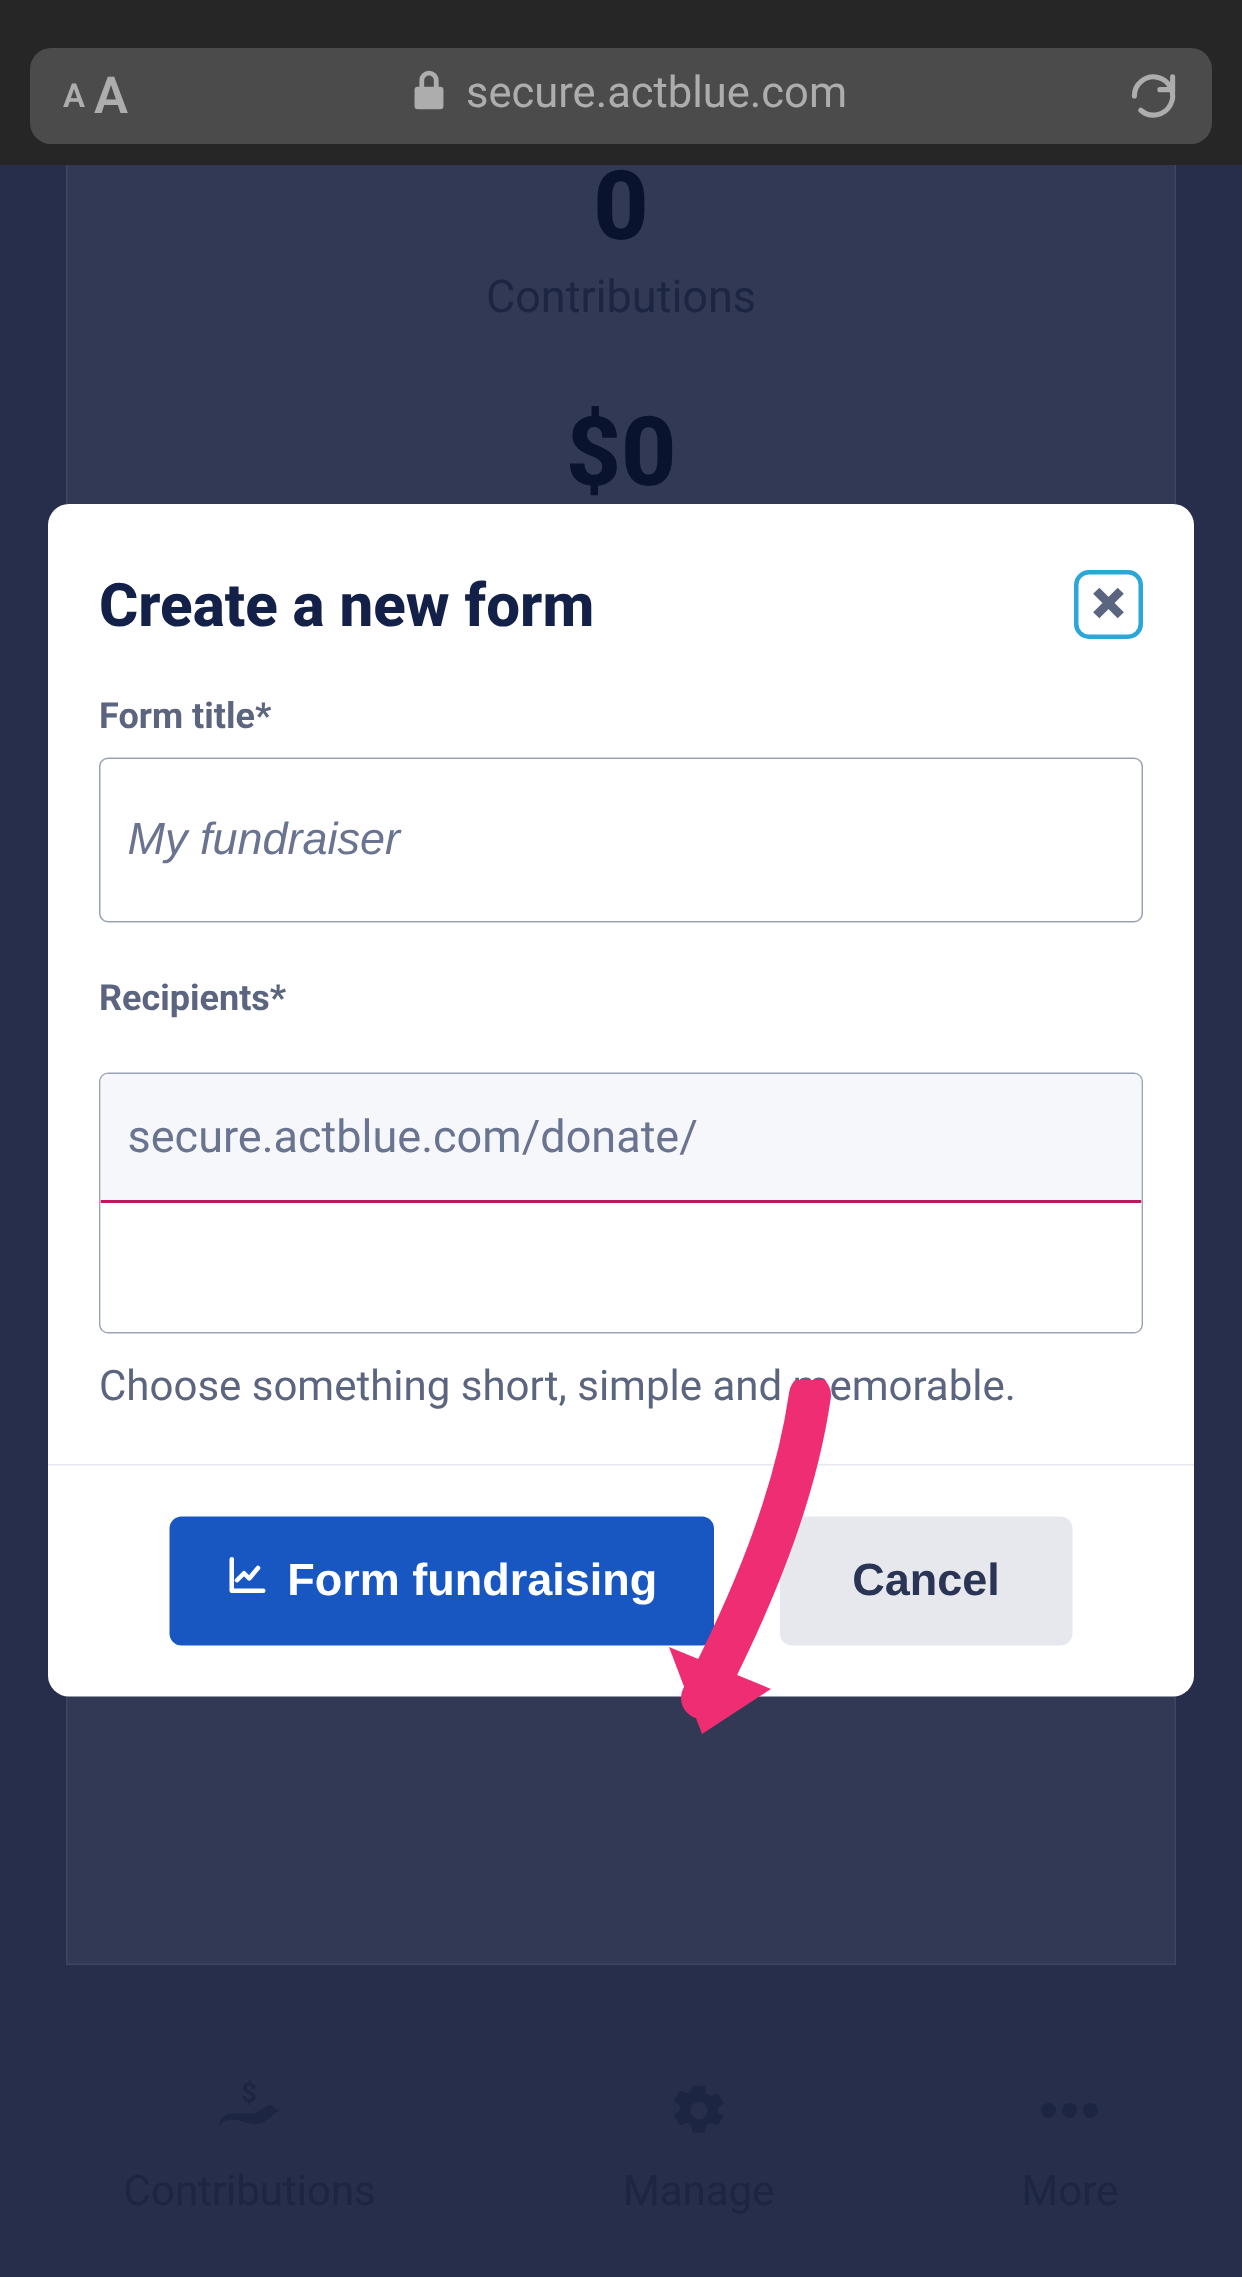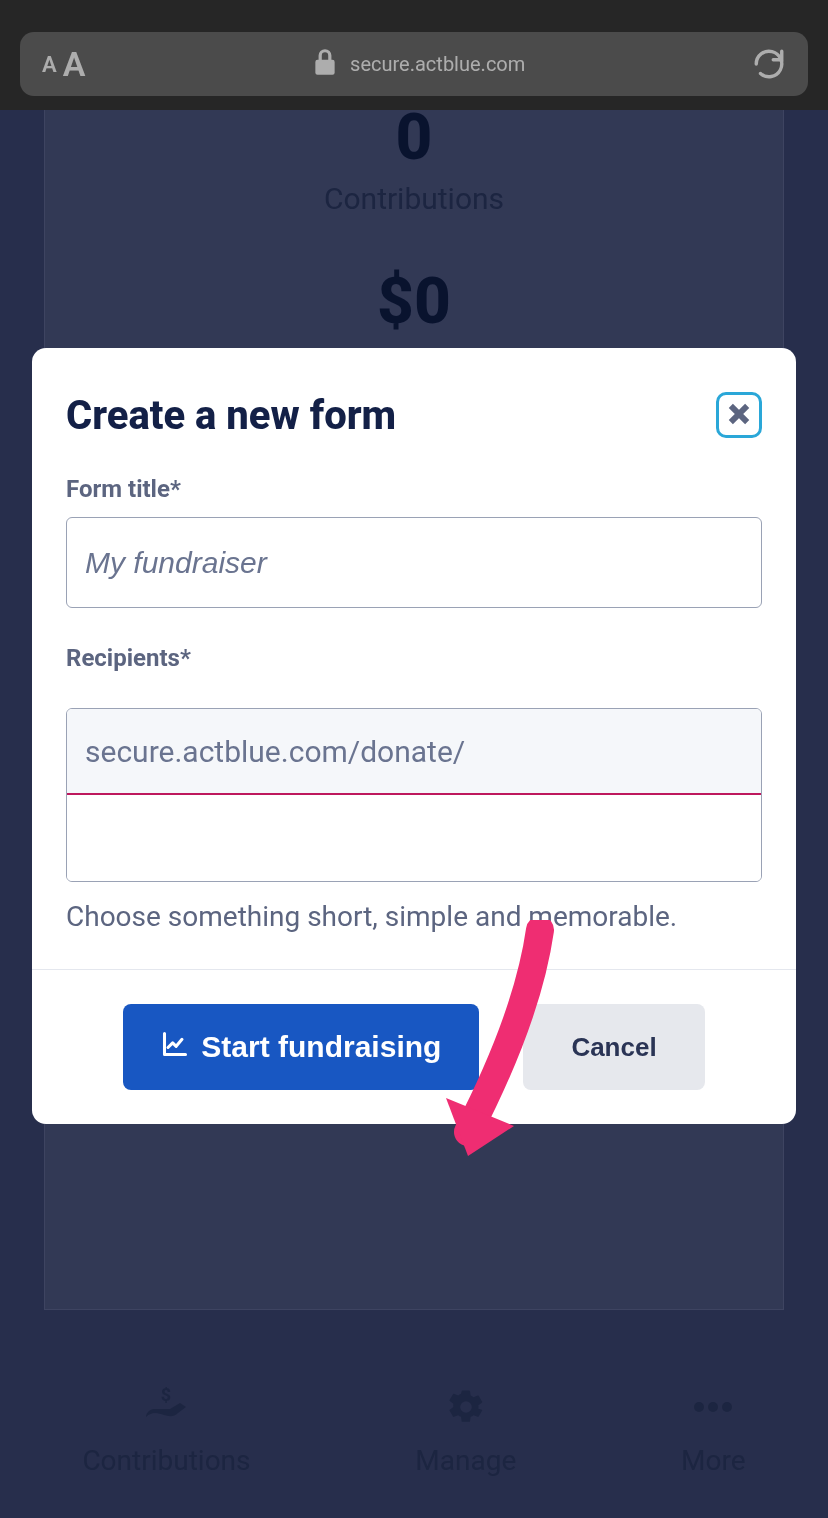--- a/index.html
+++ b/index.html
@@ -5,60 +5,60 @@
   * { box-sizing: border-box; margin: 0; padding: 0; }
   html, body { width: 828px; height: 1518px; overflow: hidden; font-family: -apple-system, BlinkMacSystemFont, "Segoe UI", Roboto, Helvetica, Arial, sans-serif; }
   body { background: #1e2a55; position: relative; }
 
   
   .safari-bar { position: absolute; top: 0; left: 0; right: 0; height: 110px; background: #393939; display: flex; align-items: center; padding: 18px 20px 0 20px; }
   .addr-pill { flex: 1; height: 64px; background: #6f6f6f; border-radius: 14px; display: flex; align-items: center; justify-content: space-between; padding: 0 22px; color: #fff; }
   .addr-left { display:flex; align-items:center; gap:6px; }
   .aA-small { font-size: 22px; font-weight:600; }
   .aA-big { font-size: 34px; font-weight:600; }
-  .addr-center { display:flex; align-items:center; gap:12px; font-size: 20px; }
+  .addr-center { display:flex; align-items:flex-start; gap:12px; font-size: 29px; }
   .addr-right { display:flex; align-items:center; }
   .reload svg { width:34px; height:34px; }
 
   
   .backdrop { position:absolute; top:110px; left:0; right:0; bottom:0; background:#3a4470; }
   .stat-card { background:#4a547e; margin: 0 44px; padding-top: 0; height: 1200px; display:flex; flex-direction:column; align-items:center; border-left:1px solid #5c6590; border-right:1px solid #5c6590; border-bottom:1px solid #5c6590;}
   .stat-num { font-size:64px; font-weight:800; color:#0e1c45; margin-top:-10px;}
   .stat-label { font-size:30px; color:#2a3760; margin-top:6px;}
   .stat-amount { font-size:64px; font-weight:800; color:#0e1c45; margin-top:48px;}
 
   
   .bottom-nav { position:absolute; bottom:24px; left:0; right:0; height:130px; background:#3a4470; display:flex; justify-content:space-around; align-items:center; padding-top:6px;}
   .nav-item { display:flex; flex-direction:column; align-items:center; color:#2a3760; gap:8px; }
   .nav-item .lbl { font-size:28px; }
   .nav-icon { font-size:36px; }
 
   
-  .modal { position:absolute; left:32px; right:32px; top:348px; background:#fff; border-radius:14px; box-shadow:0 0 0 9999px rgba(0,0,0,0.32); display:flex; flex-direction:column; }
+  .modal { position:absolute; left:32px; right:32px; top:336px; background:#fff; border-radius:14px; box-shadow:0 0 0 9999px rgba(0,0,0,0.32); display:flex; flex-direction:column; }
   .modal-body { padding: 44px 34px 10px 34px; }
   .modal-header { display:flex; justify-content:space-between; align-items:flex-start; }
   .modal-title { font-size:40px; font-weight:800; color:#132047; }
   .close-btn { width:46px; height:46px; border:3px solid #2aa7d8; border-radius:10px; background:#fff; display:flex; align-items:center; justify-content:center; cursor:pointer;}
   .close-btn svg { width:28px; height:28px; stroke:#5c6580; stroke-width:5; }
 
   .field { margin-top:36px; }
   .field-label { font-size:24px; font-weight:700; color:#5c6580; margin-bottom:14px; display:block;}
   .req { color:#5c6580; }
-  .text-input { width:100%; height:91px; border:1px solid #9aa2b5; border-radius:6px; font-size:30px; font-style:italic; color:#5c6580; padding:0 18px; background:#fff;}
+  .text-input { width:100%; height:110px; border:1px solid #9aa2b5; border-radius:6px; font-size:30px; font-style:italic; color:#5c6580; padding:0 18px; background:#fff;}
   .text-input::placeholder { color:#6a7490; font-style:italic;}
 
   .web-wrap { border:1px solid #9aa2b5; border-radius:6px; overflow:hidden;}
   .web-prefix { height:86px; background:#f5f7fa; display:flex; align-items:center; padding:0 18px; font-size:30px; color:#6a7490; border-bottom:2px solid #be185d;}
   .web-input { width:100%; height:86px; border:none; font-size:30px; padding:0 18px; outline:none; }
 
   .help-text { font-size:28px; color:#5c6580; margin-top:18px; margin-bottom:26px; }
 
   .modal-footer { border-top:1px solid #e4e7ee; padding:34px; display:flex; gap:44px; justify-content:center; }
   .btn-primary { background:#1857c2; color:#fff; border:none; border-radius:8px; height:86px; padding:0 38px; font-size:30px; font-weight:600; display:flex; align-items:center; gap:12px; cursor:pointer;}
-  .btn-secondary { background:#e6e8ed; color:#2a3455; border:none; border-radius:8px; height:86px; padding:0 48px; font-size:26px; font-weight:600; cursor:pointer;}
+  .btn-secondary { background:#e6e8ed; color:#2a3455; border:none; border-radius:8px; height:86px; padding:0 48px; font-size:30px; font-weight:600; cursor:pointer;}
 
   
   .arrow-annot { position:absolute; left:410px; top:920px; pointer-events:none;}
 
 </style>
 </head>
 <body>
 
 <div class="safari-bar">
   <div class="addr-pill">
@@ -154,21 +154,21 @@
   </div>
 
   <div class="modal-footer">
     <button class="btn-primary">
       <span>
         <svg width="28" height="28" viewBox="0 0 24 24" fill="none" stroke="#fff" stroke-width="2.6" stroke-linecap="round" stroke-linejoin="round">
             <path d="M3 3v18h18"></path>
             <path d="M6 15l4-4 3 3 5-6"></path>
           </svg>
       </span>
-      <span>Start fundraising</span>
+      <span>Form fundraising</span>
     </button>
     <button class="btn-secondary">
       <span>Cancel</span>
     </button>
   </div>
 </div>
 
 <div class="arrow-annot">
   <svg width="160" height="260" viewBox="0 0 160 260">
     <path d="M130 10 C 120 80, 90 150, 58 212" stroke="#ef2d72" stroke-width="28" fill="none" stroke-linecap="round"></path>

